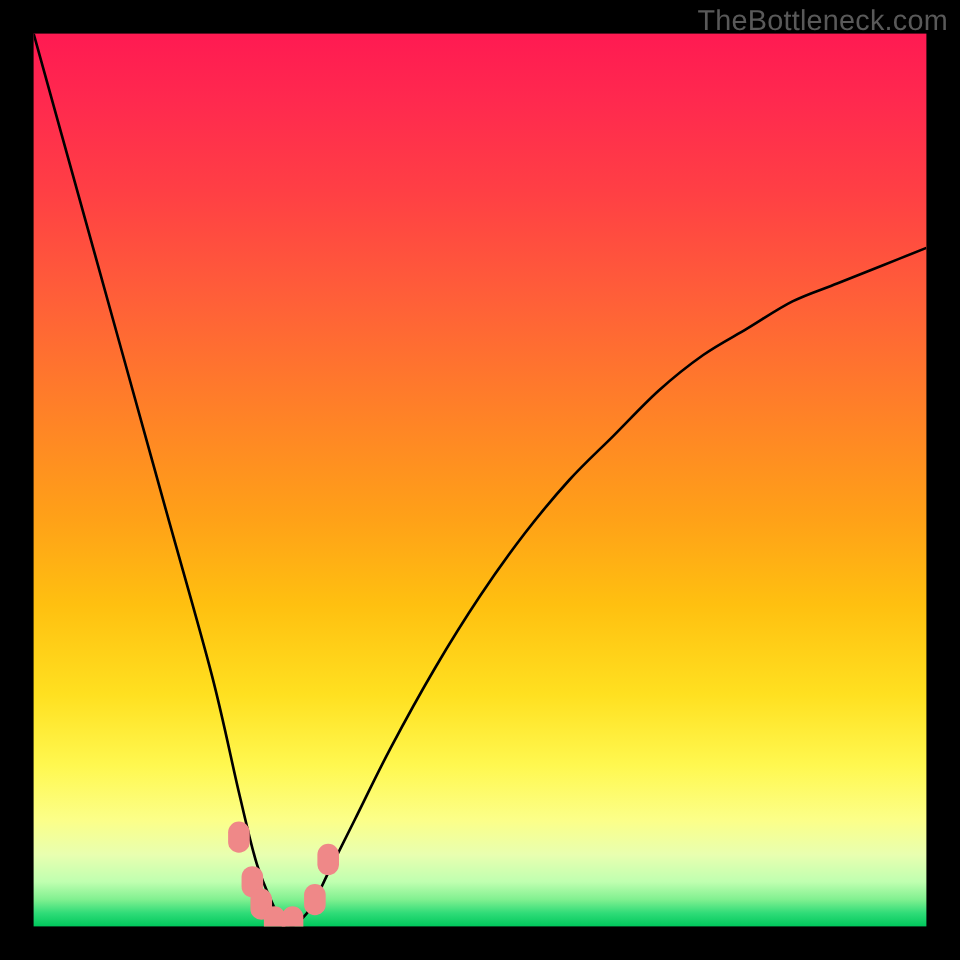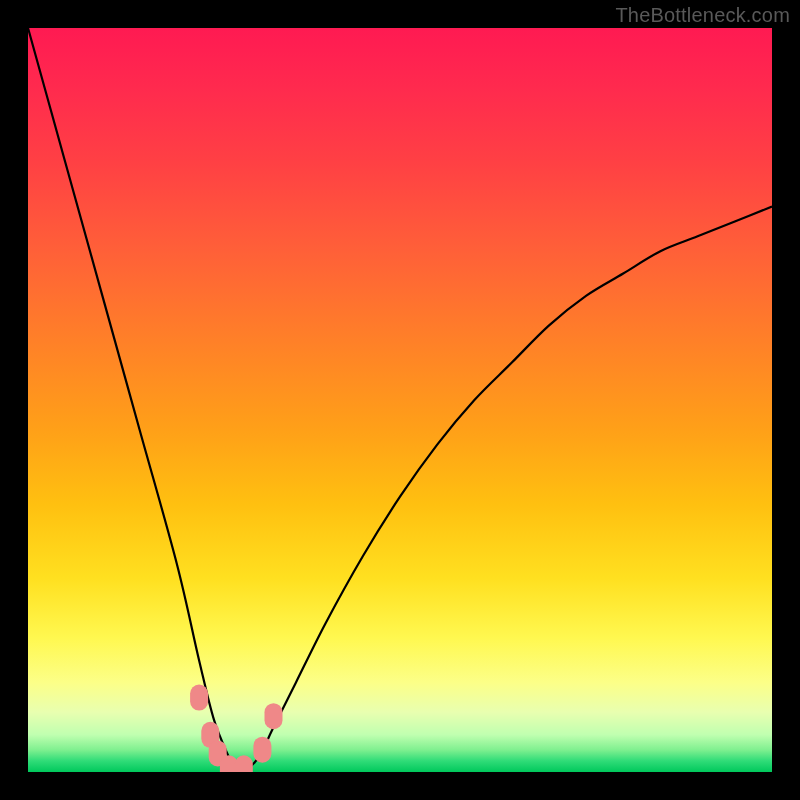--- a/index.html
+++ b/index.html
@@ -8,21 +8,21 @@
     position: relative;
     width: 800px;
     height: 800px;
     background: #000;
   }
   .watermark {
     position: absolute;
     top: 4px;
     right: 10px;
     font-family: Arial, sans-serif;
-    font-size: 20px;
+    font-size: 24px;
     color: #595959;
     font-weight: 500;
     letter-spacing: 0.2px;
   }
   .plot {
     position: absolute;
     left: 28px;
     top: 28px;
     width: 744px;
     height: 744px;

